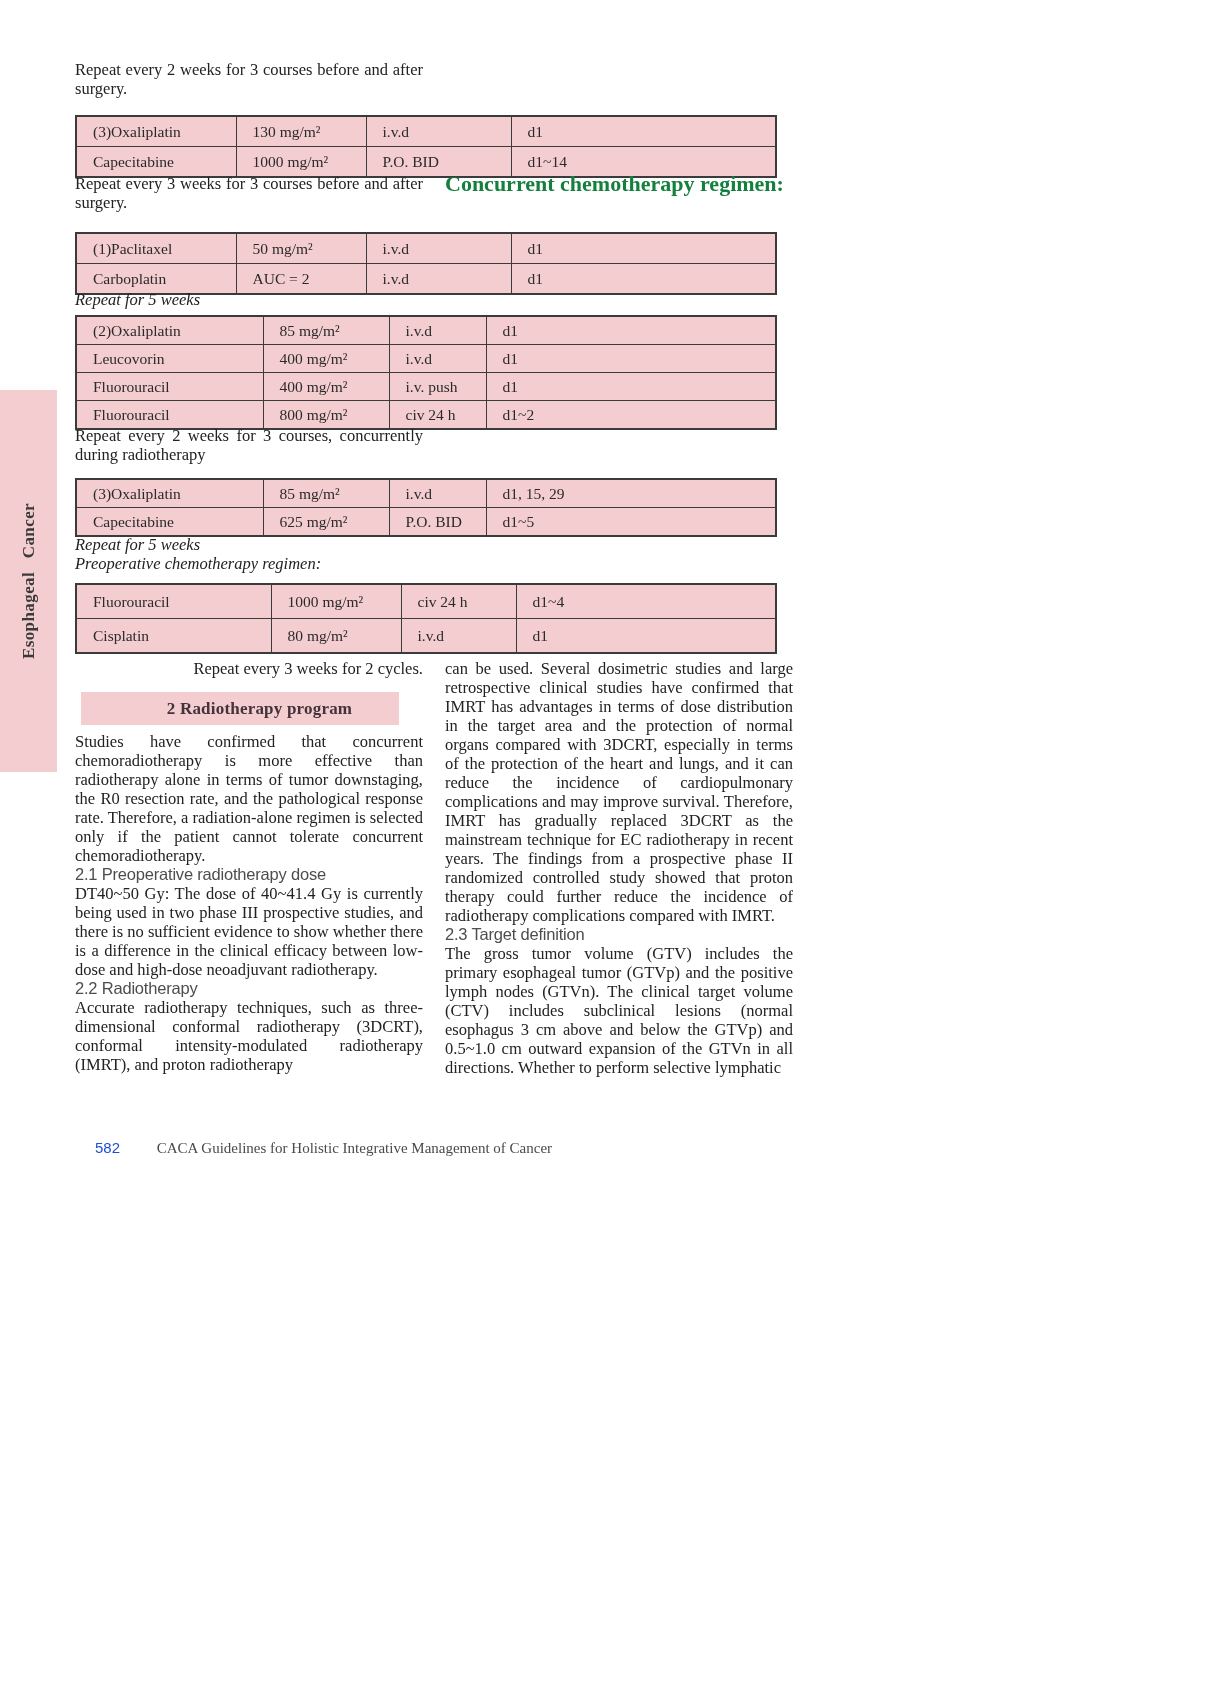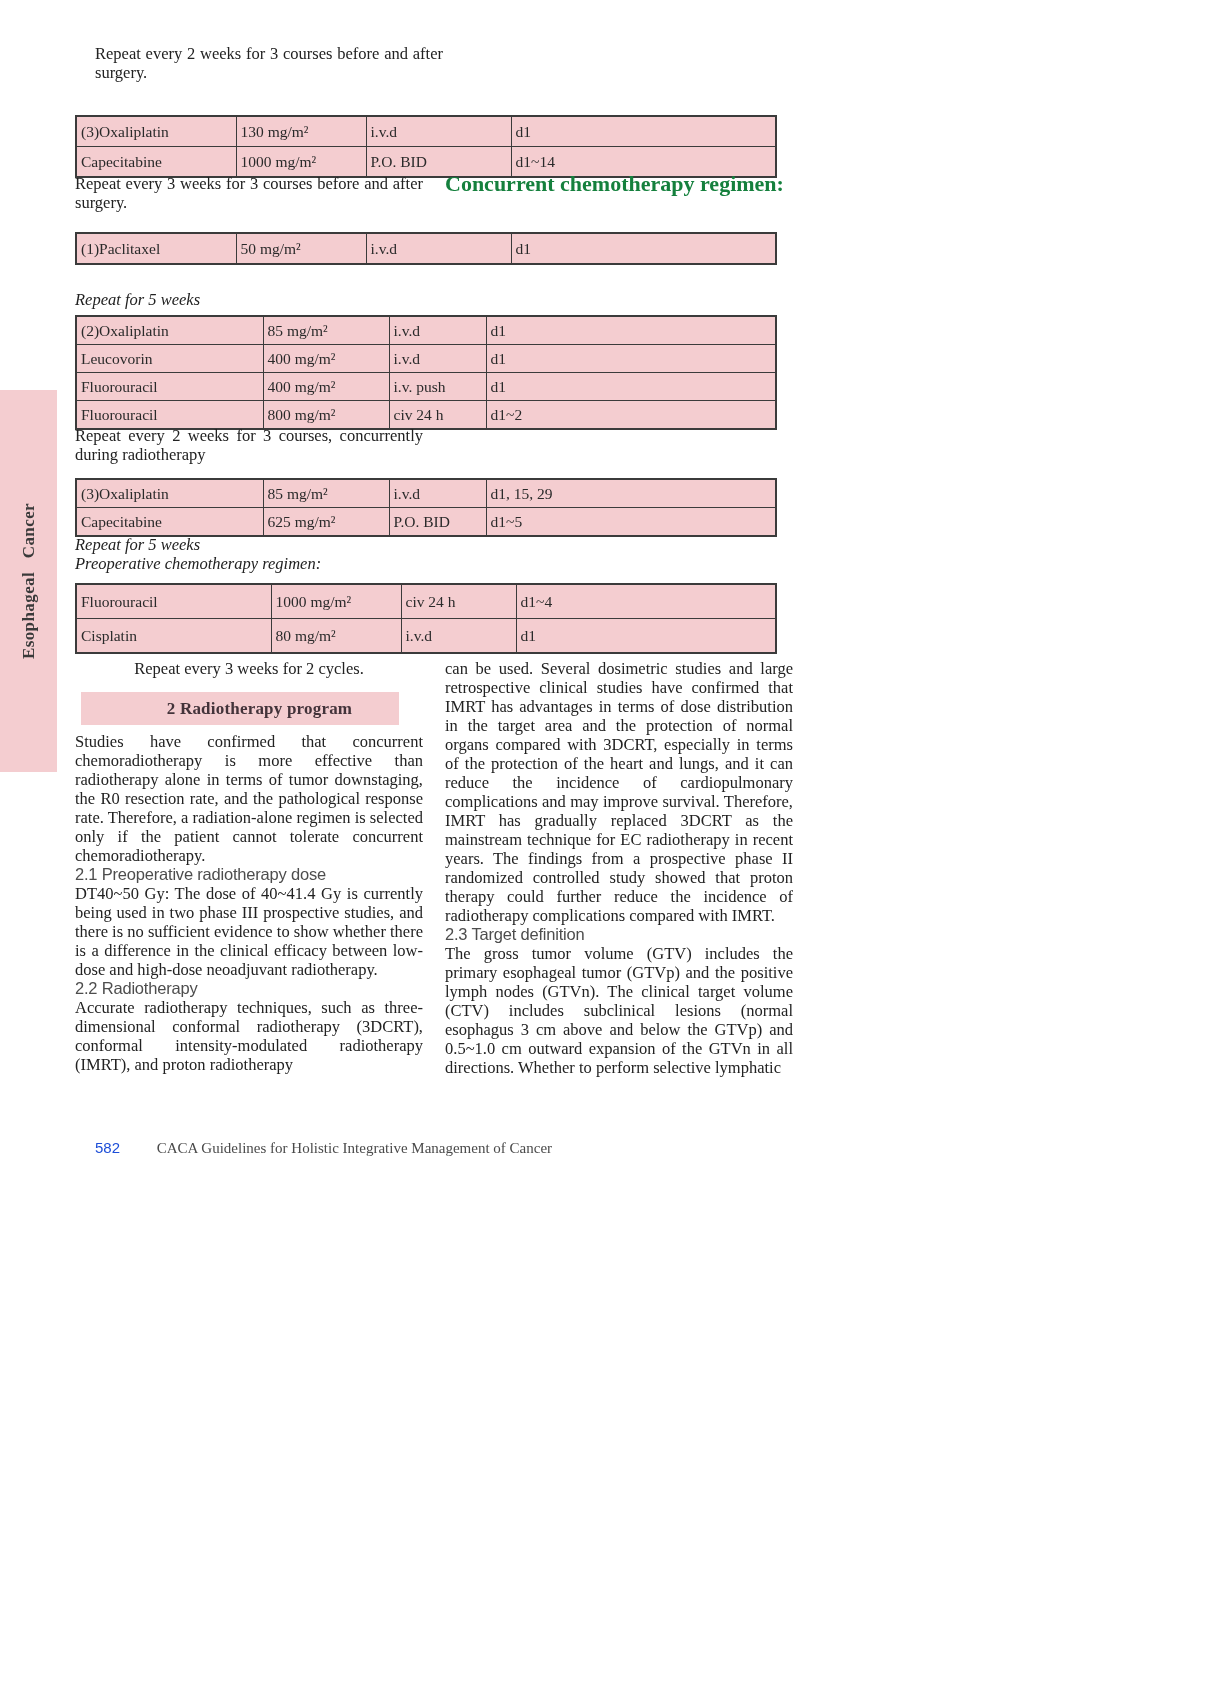--- a/index.html
+++ b/index.html
@@ -37,21 +37,21 @@
   
   table.regimen{
     position:absolute;left:75px;
     width:700px;border-collapse:collapse;table-layout:fixed;
     border:2px solid #3b3b3b;
   }
   table.regimen td{
     border:1px solid #3b3b3b;
     background:#f4cdd0;
     font-size:15.5px;color:#2a2a2a;
-    padding:2px 4px;vertical-align:middle;
+    padding:2px 16px;vertical-align:middle;
     overflow:hidden;white-space:nowrap;
   }
   table.t-a td{height:25px;}
   table.t-b td{height:23px;}
   table.t-c td{height:29px;}
   
   .col{
     position:absolute;top:659px;width:348px;
     font-size:16.5px;line-height:19px;text-align:justify;color:#222;
   }
@@ -84,21 +84,21 @@
 </style>
 </head>
 <body>
 
 <div class="page">
 
   <div class="chapter-tab">
     <span class="chapter-tab-label">Esophageal Cancer</span>
   </div>
 
-  <div class="caption" style="top:44px;margin-left:20px;">Repeat every 2 weeks for 3 courses before and after surgery.</div>
+  <div class="caption" style="top:60px;">Repeat every 2 weeks for 3 courses before and after surgery.</div>
 
   <table class="regimen t-a" style="top:115px;">
     <colgroup>
         <col style="width:160px">
         <col style="width:130px">
         <col style="width:145px">
         <col style="width:265px">
       </colgroup>
     <tbody>
         <tr>
@@ -126,20 +126,26 @@
         <col style="width:145px">
         <col style="width:265px">
       </colgroup>
     <tbody>
         <tr>
       <td>(1)Paclitaxel</td>
       <td>50 mg/m²</td>
       <td>i.v.d</td>
       <td>d1</td>
     </tr>
+    <tr>
+      <td>Carboplatin</td>
+      <td>AUC = 2</td>
+      <td>i.v.d</td>
+      <td>d1</td>
+    </tr>
   </tbody>
     </table>
 
   <div class="caption single" style="top:290px;">Repeat for 5 weeks</div>
 
   <table class="regimen t-b" style="top:315px;">
     <colgroup>
         <col style="width:187px">
         <col style="width:126px">
         <col style="width:97px">
@@ -218,21 +224,21 @@
     <tr>
       <td>Cisplatin</td>
       <td>80 mg/m²</td>
       <td>i.v.d</td>
       <td>d1</td>
     </tr>
   </tbody>
     </table>
 
   <div class="col col-left">
-    <p class="para" style="text-align:center;">Repeat every 3 weeks for 2 cycles.</p>
+    <p class="para" style="text-align:right;">Repeat every 3 weeks for 2 cycles.</p>
     <div class="section-heading-box">
       <span>2 Radiotherapy program</span>
     </div>
     <p class="para">Studies have confirmed that concurrent chemoradiotherapy is more effective than radiotherapy alone in terms of tumor downstaging, the R0 resection rate, and the pathological response rate. Therefore, a radiation-alone regimen is selected only if the patient cannot tolerate concurrent chemoradiotherapy.</p>
     <h3 class="subhead">2.1 Preoperative radiotherapy dose</h3>
     <p class="para">DT40~50 Gy: The dose of 40~41.4 Gy is currently being used in two phase III prospective studies, and there is no sufficient evidence to show whether there is a difference in the clinical efficacy between low-dose and high-dose neoadjuvant radiotherapy.</p>
     <h3 class="subhead">2.2 Radiotherapy</h3>
     <p class="para">Accurate radiotherapy techniques, such as three-dimensional conformal radiotherapy (3DCRT), conformal intensity-modulated radiotherapy (IMRT), and proton radiotherapy</p>
   </div>
 

